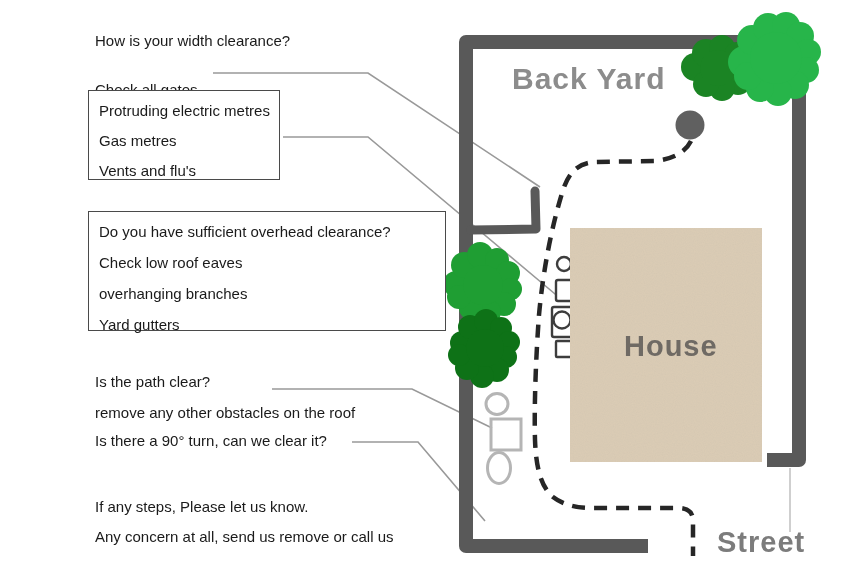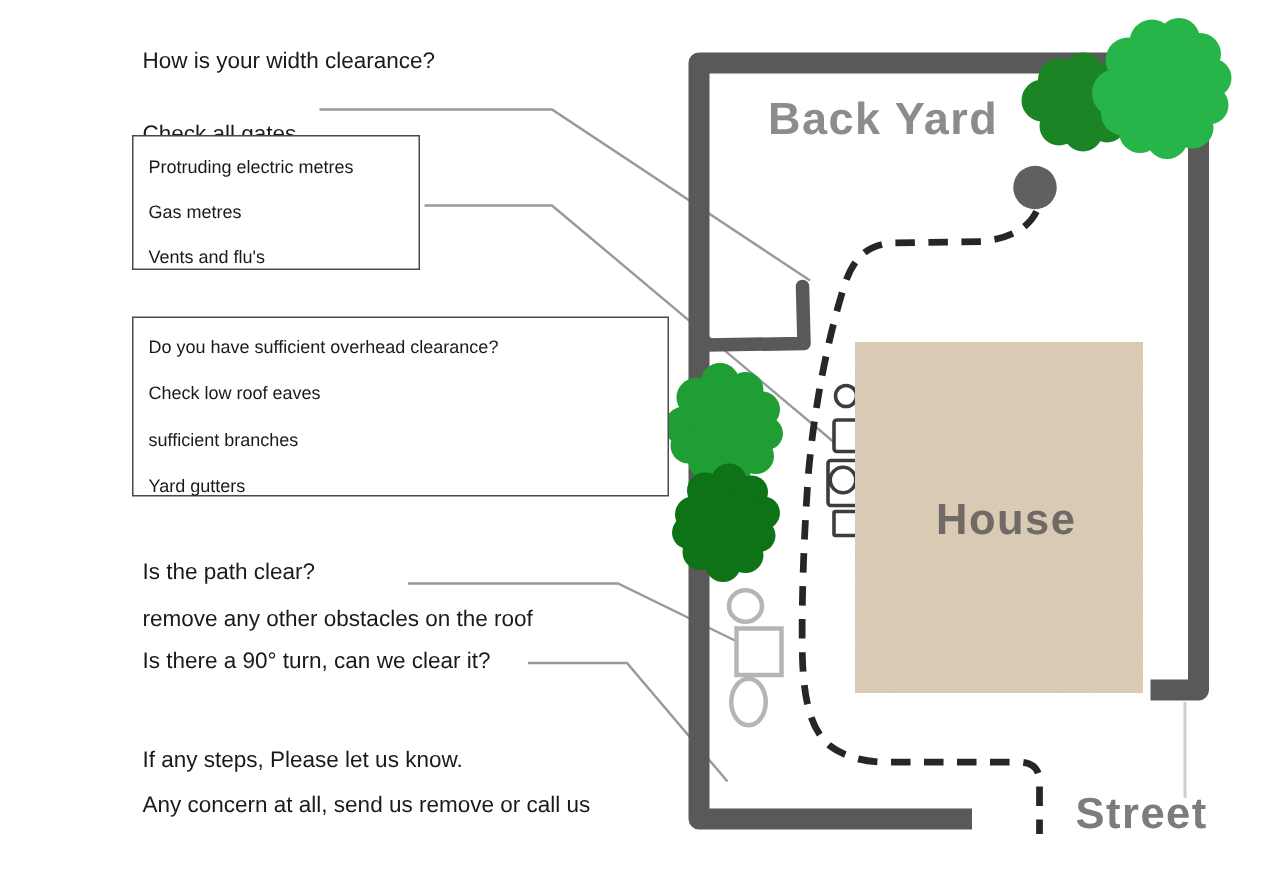--- a/index.html
+++ b/index.html
@@ -11,21 +11,21 @@
   .note{
     position:absolute;font-size:15px;color:#1a1a1a;white-space:nowrap;
     line-height:20px;
     text-align:right;
   }
   .notebox{
     position:absolute;border:1.5px solid #4a4a4a;background:#ffffff;
     padding:5px 0 0 10px;box-sizing:border-box;
   }
   .notebox .nrow{
-    font-size:12px;color:#1a1a1a;white-space:nowrap;line-height:30px;
+    font-size:15px;color:#1a1a1a;white-space:nowrap;line-height:30px;
   }
   .svglabel{font-family:"Liberation Sans", sans-serif;font-weight:bold;letter-spacing:1px;}
 </style>
 </head>
 <body>
 
 <div class="stage">
 
   <svg class="diagram-svg" viewBox="0 0 851 580">
     <defs>
@@ -138,21 +138,21 @@
 
   <div class="notebox" style="left:88px;top:90px;width:192px;height:90px">
     <div class="nrow">Protruding electric metres</div>
     <div class="nrow">Gas metres</div>
     <div class="nrow">Vents and flu's</div>
   </div>
 
   <div class="notebox" style="left:88px;top:211px;width:358px;height:120px;padding-top:4px">
     <div class="nrow" style="line-height:31px">Do you have sufficient overhead clearance?</div>
     <div class="nrow" style="line-height:31px">Check low  roof eaves</div>
-    <div class="nrow" style="line-height:31px">sufficient branches</div>
+    <div class="nrow" style="line-height:31px">overhanging branches</div>
     <div class="nrow" style="line-height:31px">Yard gutters</div>
   </div>
 
   <div class="note" style="left:95px;top:372px">Is the path clear?</div>
 
   <div class="note" style="left:95px;top:403px">remove any other obstacles on the roof</div>
 
   <div class="note" style="left:95px;top:431px">Is there a 90° turn, can we clear it?</div>
 
   <div class="note" style="left:95px;top:497px">If any steps, Please let us know.</div>

